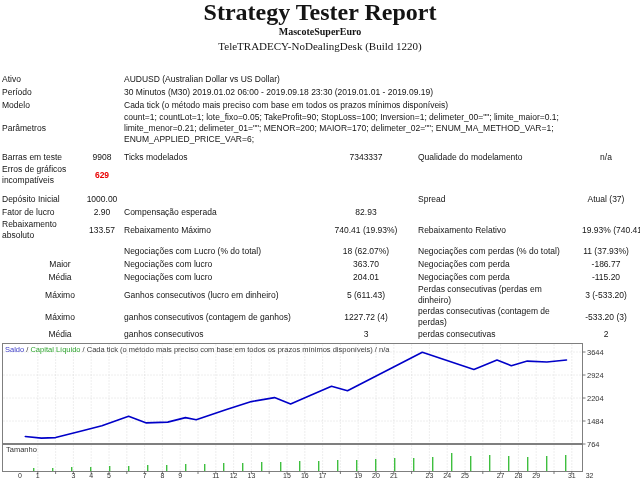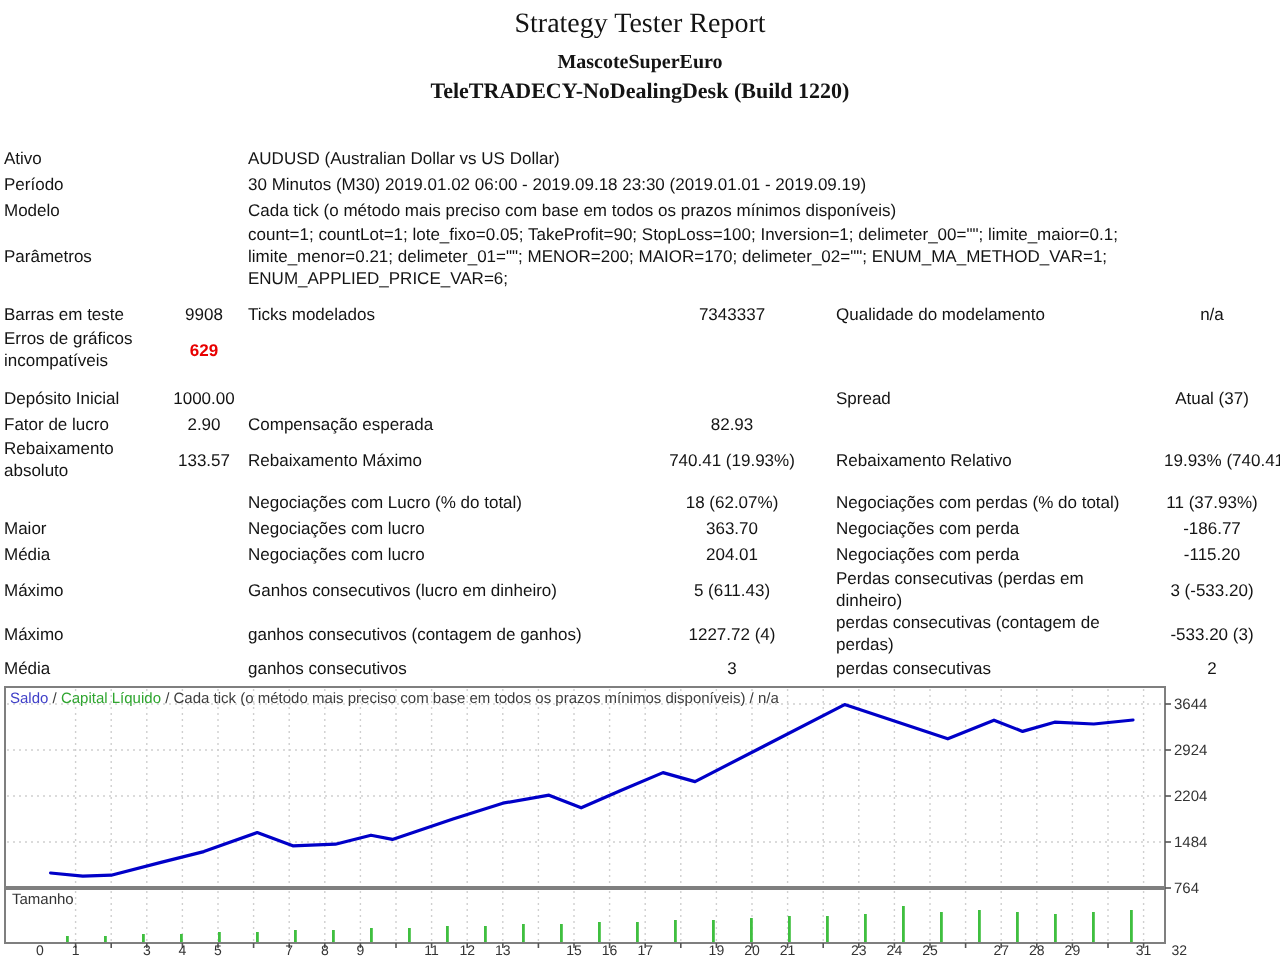--- a/index.html
+++ b/index.html
@@ -3,30 +3,30 @@
 <meta charset="utf-8">
 <style>
   html,body{margin:0;padding:0}
   body{
     width:640px;height:480px;position:relative;overflow:hidden;
     background:#ffffff;color:#141414;
     font-family:"Liberation Sans","DejaVu Sans",sans-serif;
   }
   .titlebox{position:absolute;top:1px;left:0;width:640px;text-align:center;
     font-family:"Liberation Serif","DejaVu Serif",serif;}
-  .t1{font-size:14px;font-weight:normal;line-height:23px}
+  .t1{font-size:24px;font-weight:bold;line-height:23px}
   .t2{font-size:10px;font-weight:bold;line-height:16px}
-  .t3{font-size:11px;font-weight:bold;line-height:13px}
+  .t3{font-size:11px;font-weight:normal;line-height:13px}
   .tablewrap{position:absolute;top:73px;left:2px;width:634px;font-size:8.5px}
   .srow{display:grid;grid-template-columns:78px 32px 190px 92px 158px auto;
     column-gap:6px;align-items:center;min-height:13px;line-height:11px;padding-right:6px}
   .v{text-align:center;white-space:nowrap}
   .lbl{white-space:normal}
   .red{color:#e80000;font-weight:bold}
-  .right1{grid-column:1/3;text-align:left;white-space:nowrap}
+  .right1{grid-column:1/3;text-align:center;white-space:nowrap}
   .infoval{grid-column:3/7;max-width:462px}
   .spacer{width:100%}
   #chart{position:absolute;left:0;top:342px}
   text{font-family:"Liberation Sans","DejaVu Sans",sans-serif}
 </style>
 </head>
 <body>
 
 <div class="titlebox">
   <div class="t1">Strategy Tester Report</div>

